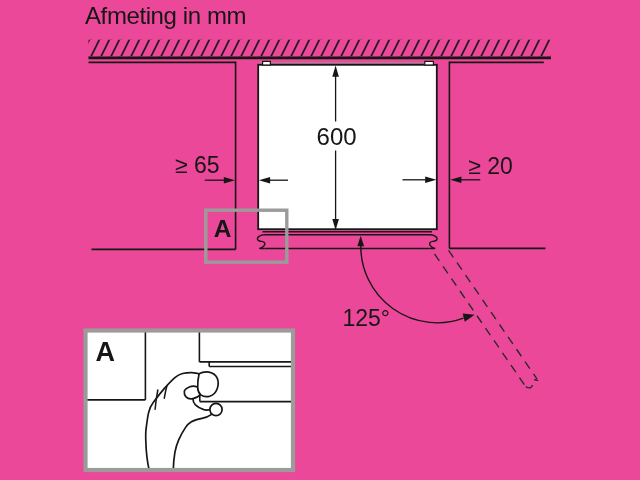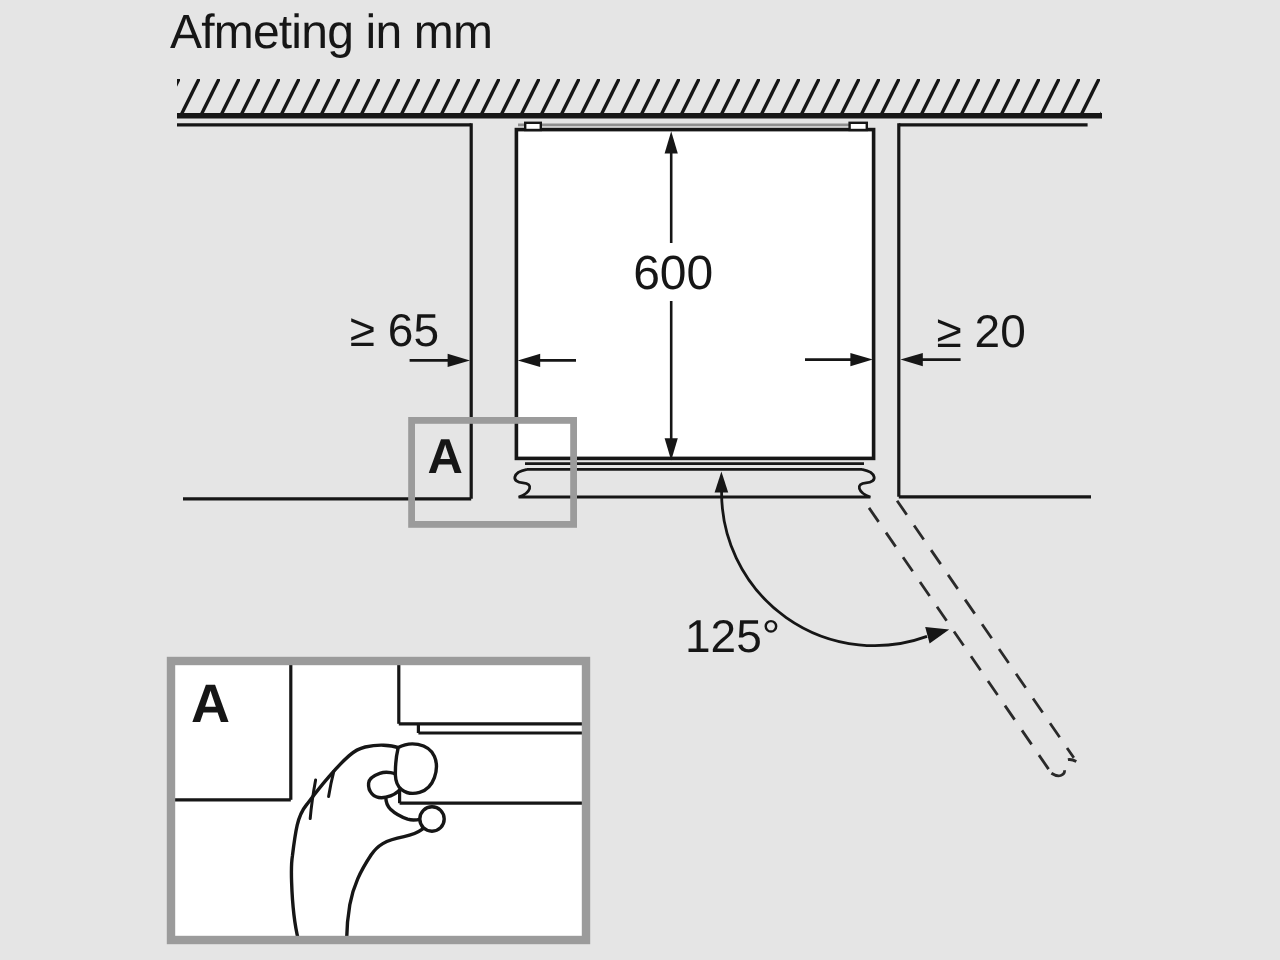--- a/index.html
+++ b/index.html
@@ -1,19 +1,19 @@
 <!DOCTYPE html>
 <html><head>
 <meta charset="utf-8">
 <style>
   html, body { margin: 0; padding: 0; background: #ffffff; }
   .stage {
     position: relative;
     width: 640px; height: 480px;
-    background: #e5e5e5;
+    background: #ec4899;
     font-family: "Liberation Sans", sans-serif;
     overflow: hidden;
   }
   svg { display: block; }
   .lbl { fill: #161616; font-family: "Liberation Sans", sans-serif; }
   .thin  { stroke: #161616; stroke-width: 1.6; fill: none; }
   .thin2 { stroke: #161616; stroke-width: 1.4; fill: none; }
   .thick { stroke: #161616; stroke-width: 2.8; fill: none; }
   .grayline { stroke: #8f8f8f; stroke-width: 1.4; fill: none; }
   .graybox { stroke: #9b9b9b; stroke-width: 3.4; fill: none; }

